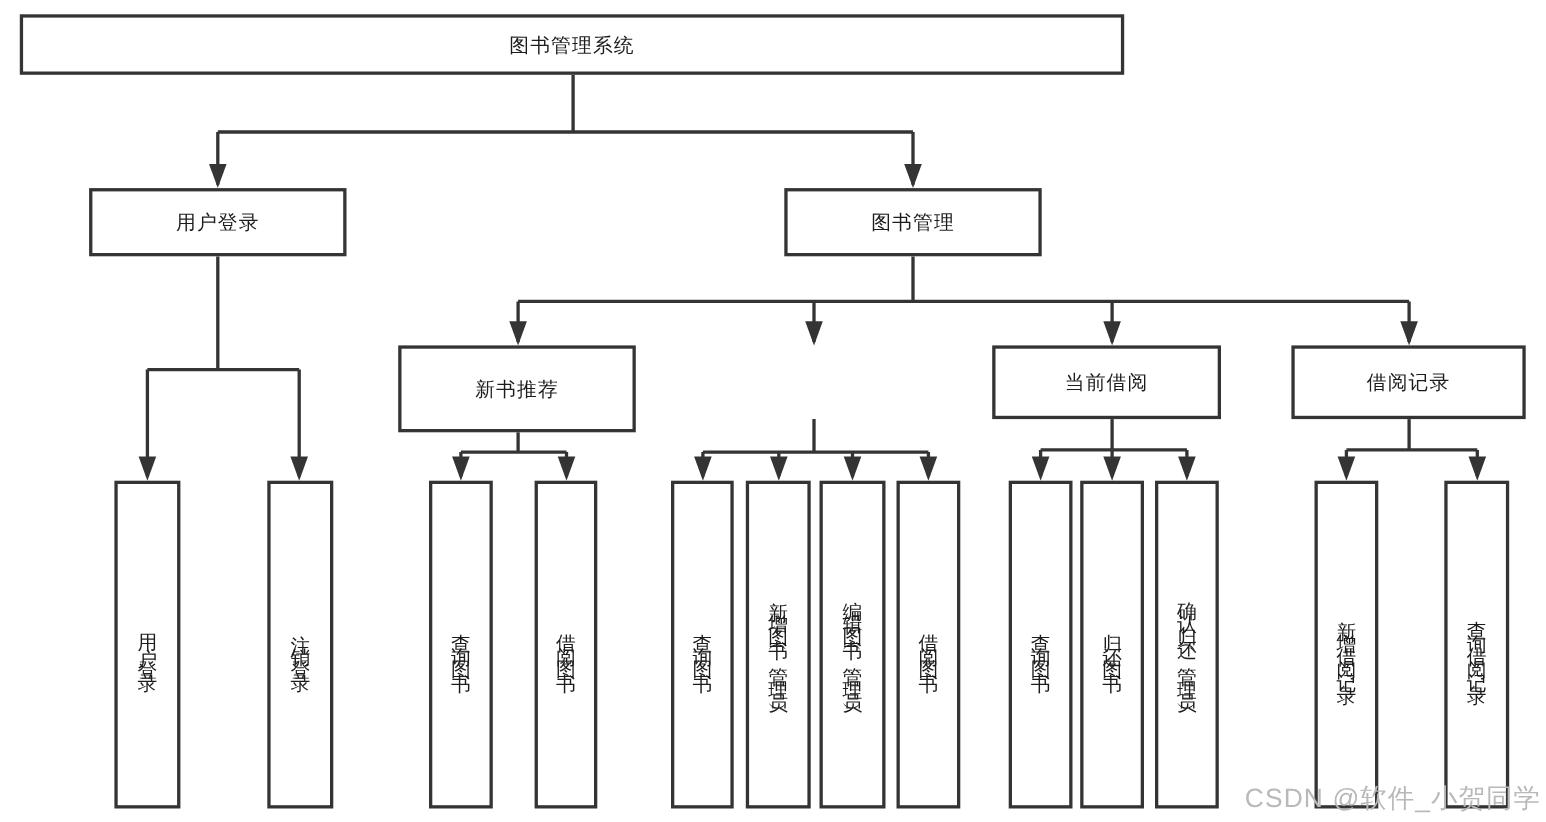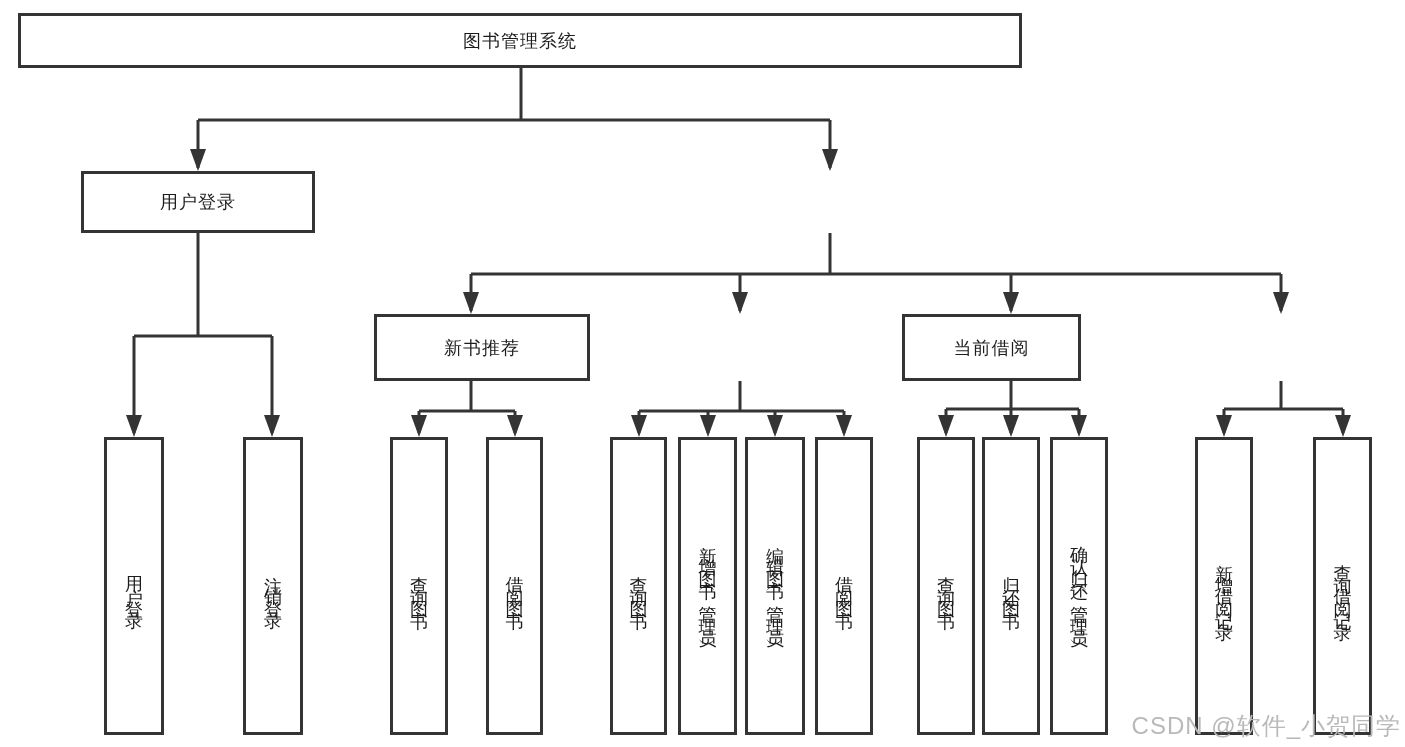--- a/index.html
+++ b/index.html
@@ -98,26 +98,32 @@
     </g>
   </svg>
 
   <div class="node" style="left:18px; top:13px; width:1004px; height:55px;">
     <span>图书管理系统</span>
   </div>
 
   <div class="node" style="left:81px; top:171px; width:234px; height:62px;">
     <span>用户登录</span>
   </div>
+  <div class="node" style="left:713px; top:171px; width:234px; height:62px;">
+    <span>图书管理</span>
+  </div>
 
-  <div class="node" style="left:374px; top:314px; width:216px; height:67px;text-align:center;">
+  <div class="node" style="left:362px; top:314px; width:216px; height:79px;text-align:center;">
     <span>新书推荐</span>
   </div>
-  <div class="node" style="left:902px; top:314px; width:179px; height:67px;">
+  <div class="node" style="left:902px; top:314px; width:208px; height:67px;">
     <span>当前借阅</span>
+  </div>
+  <div class="node" style="left:1174px; top:314px; width:213px; height:67px;">
+    <span>借阅记录</span>
   </div>
 
   <div class="node vertical" style="left:104px; top:437px; width:60px; height:298px;">
     <span class="vtext">用户登录</span>
   </div>
   <div class="node vertical" style="left:243px; top:437px; width:60px; height:298px;">
     <span class="vtext">注销登录</span>
   </div>
 
   <div class="node vertical" style="left:390px; top:437px; width:58px; height:298px;">

